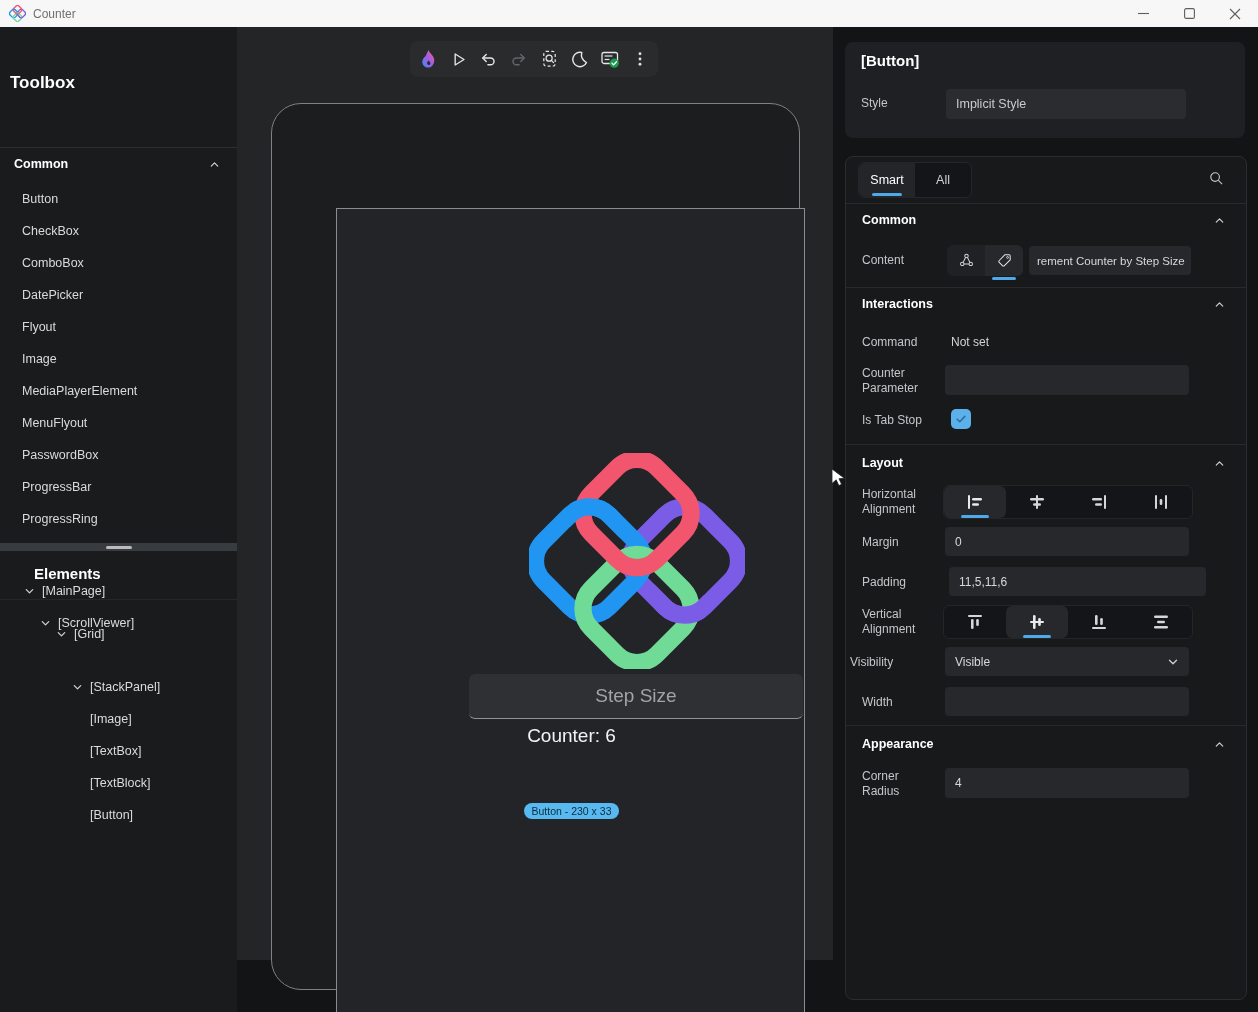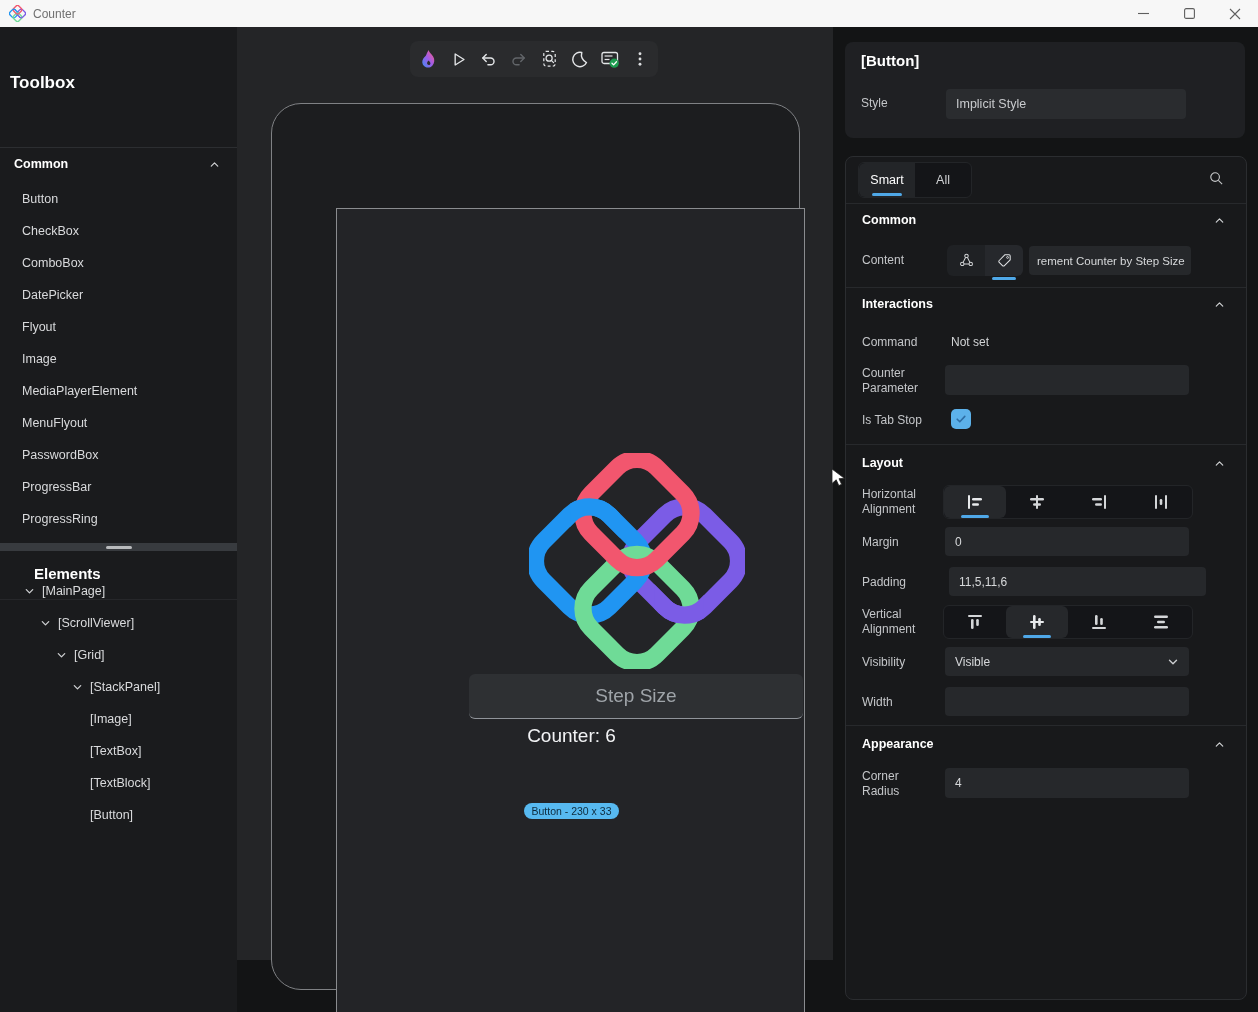--- a/index.html
+++ b/index.html
@@ -200,21 +200,21 @@
           <path d="M2.5 4 L6 7.5 L9.5 4" fill="none" stroke="#cfd1d3" stroke-width="1.4" stroke-linecap="round" stroke-linejoin="round"></path>
         </svg>
       <span style="left:42px">[MainPage]</span>
     </div>
     <div class="treerow" style="top:580px">
       <svg class="chev" style="left:40px" width="11" height="11" viewBox="0 0 12 12">
           <path d="M2.5 4 L6 7.5 L9.5 4" fill="none" stroke="#cfd1d3" stroke-width="1.4" stroke-linecap="round" stroke-linejoin="round"></path>
         </svg>
       <span style="left:58px">[ScrollViewer]</span>
     </div>
-    <div class="treerow" style="top:612px">
+    <div class="treerow" style="top:591px">
       <svg class="chev" style="left:56px" width="11" height="11" viewBox="0 0 12 12">
           <path d="M2.5 4 L6 7.5 L9.5 4" fill="none" stroke="#cfd1d3" stroke-width="1.4" stroke-linecap="round" stroke-linejoin="round"></path>
         </svg>
       <span style="left:74px">[Grid]</span>
     </div>
     <div class="treerow" style="top:644px">
       <svg class="chev" style="left:72px" width="11" height="11" viewBox="0 0 12 12">
           <path d="M2.5 4 L6 7.5 L9.5 4" fill="none" stroke="#cfd1d3" stroke-width="1.4" stroke-linecap="round" stroke-linejoin="round"></path>
         </svg>
       <span style="left:90px">[StackPanel]</span>
@@ -449,21 +449,21 @@
             </svg>
         </div>
         <div class="alncell">
           <svg width="20" height="20" viewBox="0 0 20 20">
               <rect x="3" y="3.6" width="14" height="2.4" rx="1.2" fill="#d4d6d8"></rect>
               <rect x="6" y="8.8" width="8" height="2.4" rx="1.2" fill="#d4d6d8"></rect>
               <rect x="3" y="14" width="14" height="2.4" rx="1.2" fill="#d4d6d8"></rect>
             </svg>
         </div>
       </div>
-      <div class="lbl abs" style="left:16px; top:498px">Visibility</div>
+      <div class="lbl abs" style="left:4px; top:498px">Visibility</div>
       <div class="inp abs" style="left:99px; top:490px; width:244px; height:29px">
         <span>Visible</span>
         <svg class="abs" style="right:10px" width="12" height="12" viewBox="0 0 12 12">
             <path d="M2.5 4.2 L6 7.8 L9.5 4.2" fill="none" stroke="#c6c8ca" stroke-width="1.4" stroke-linecap="round" stroke-linejoin="round"></path>
           </svg>
       </div>
       <div class="lbl abs" style="left:16px; top:538px">Width</div>
       <div class="inp abs" style="left:99px; top:530px; width:244px; height:29px"></div>
 
       <div class="pdiv" style="top:568px"></div>

